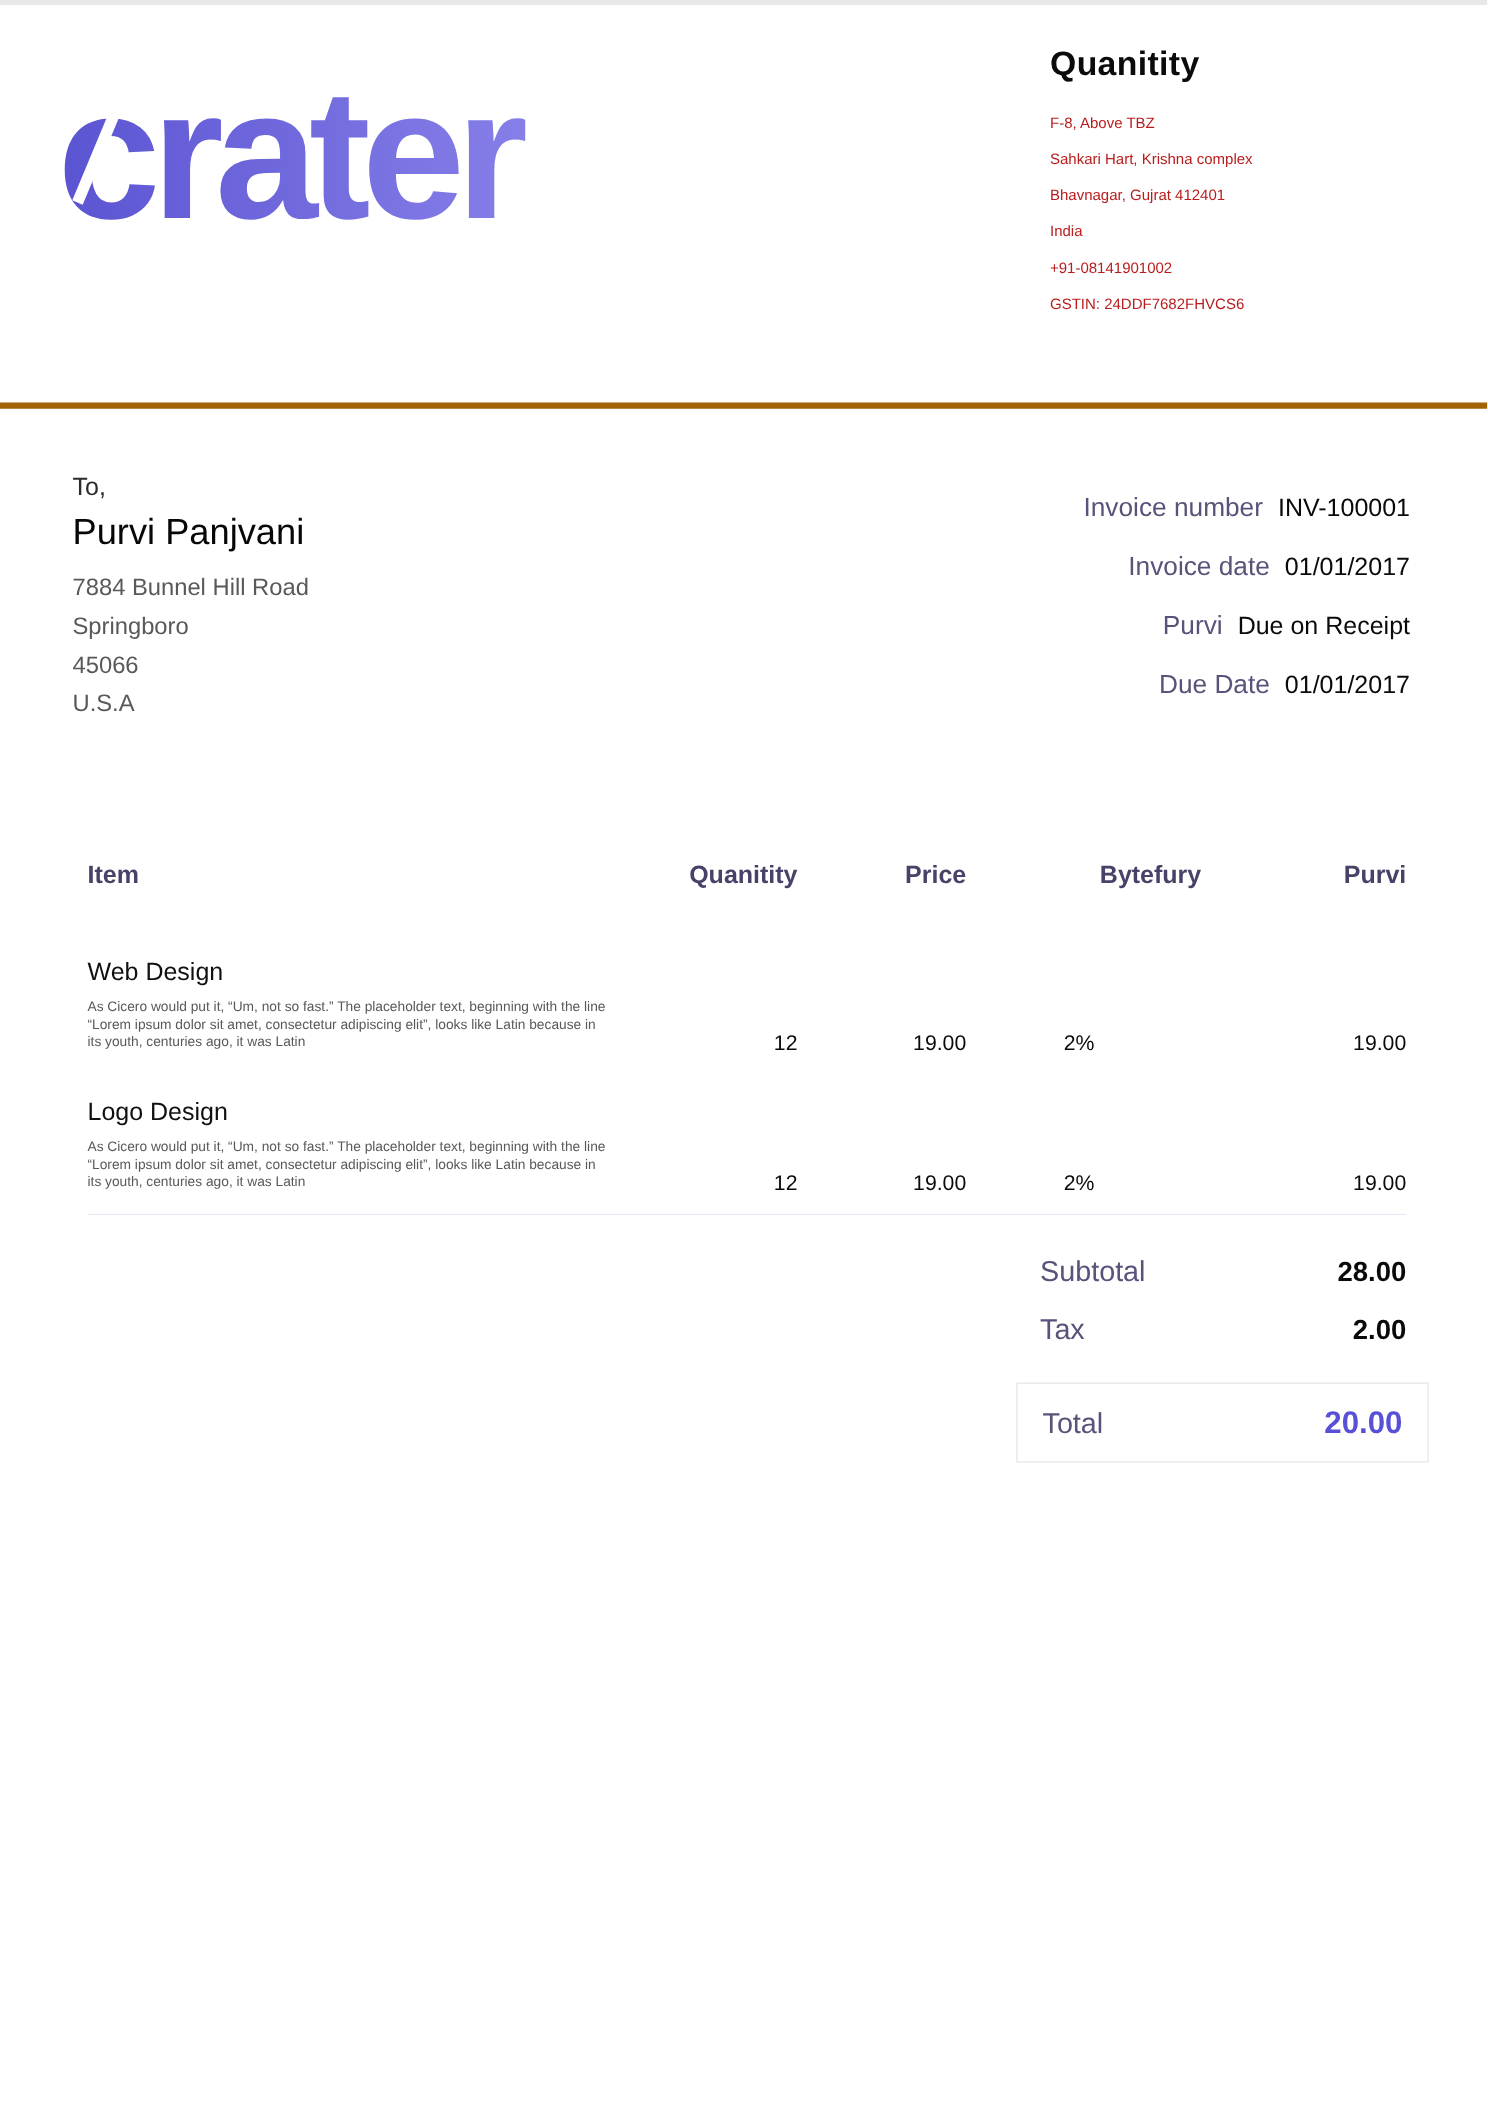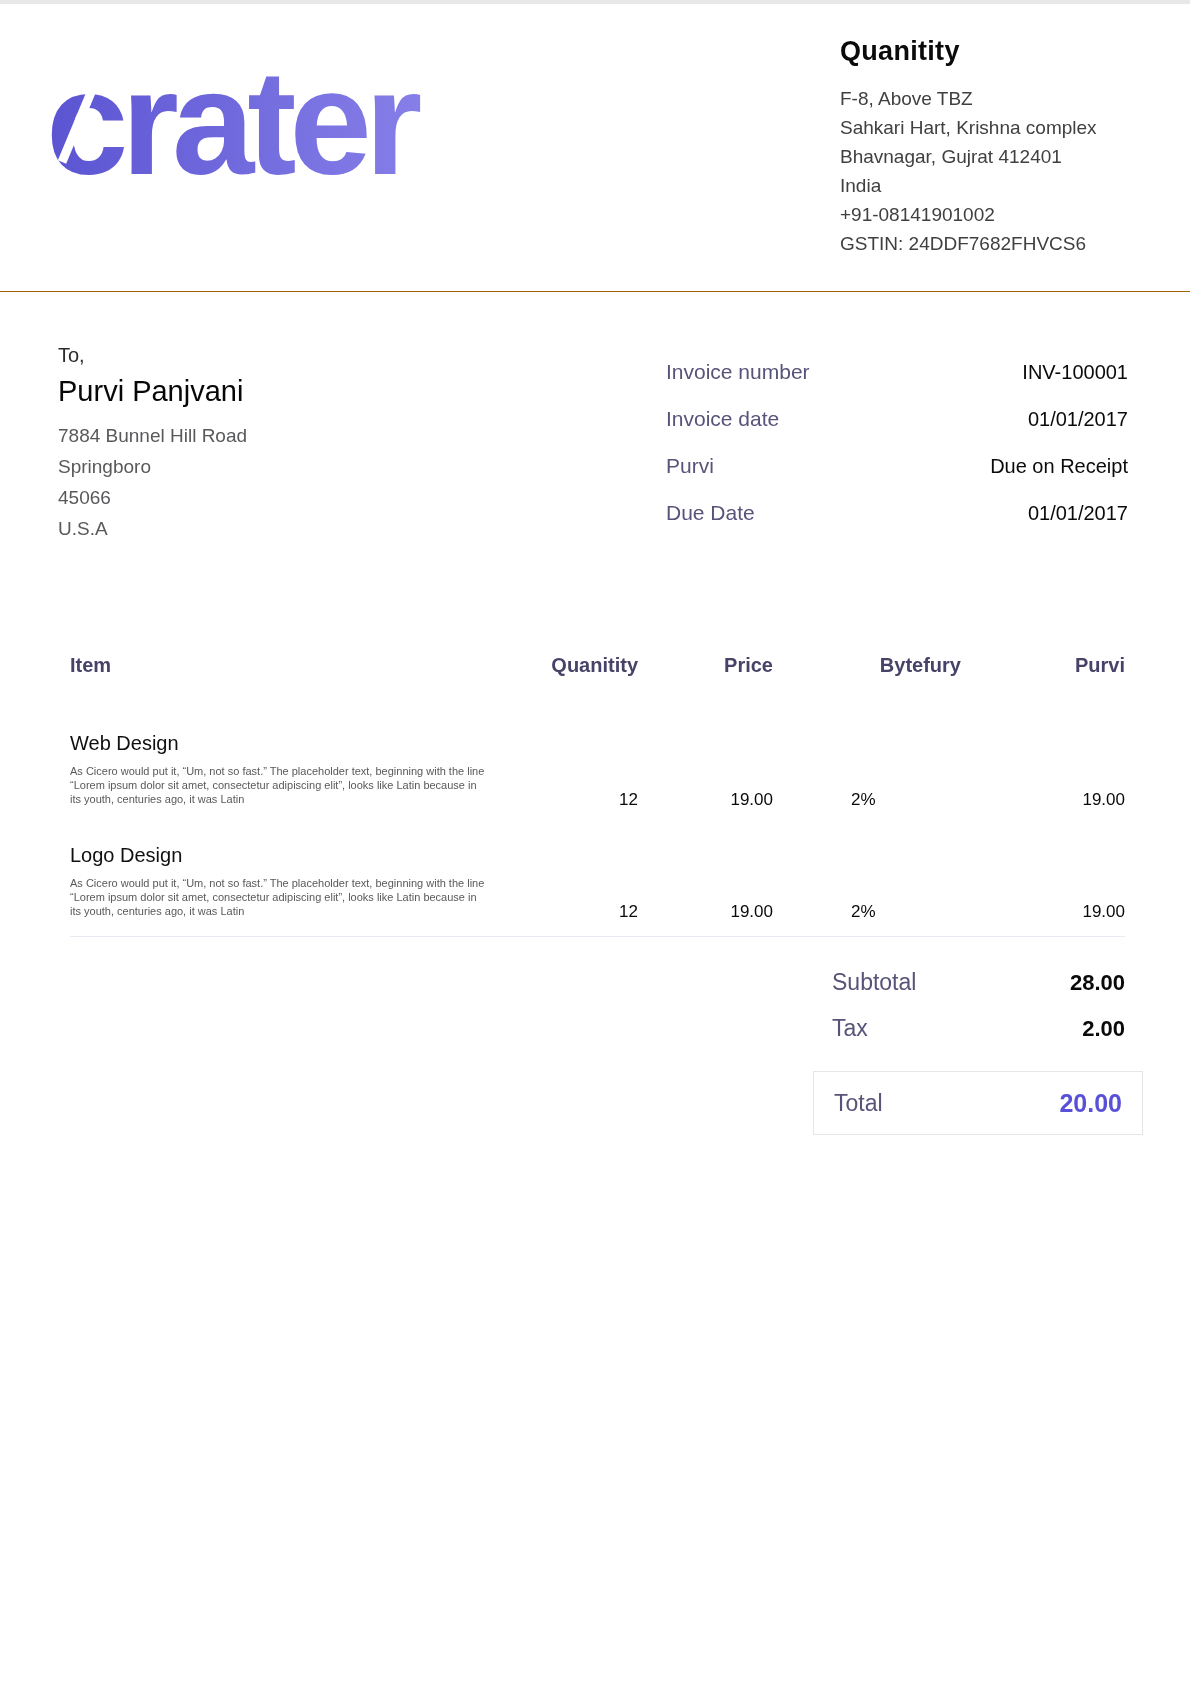--- a/index.html
+++ b/index.html
@@ -2,34 +2,34 @@
 <html><head>
 <meta charset="utf-8">
 <style>
   * { margin:0; padding:0; box-sizing:border-box; }
   html,body { background:#ffffff; }
   body { font-family:"Liberation Sans", sans-serif; }
   .page { position:relative; width:1190px; min-height:1684px; margin:0 auto; background:#ffffff; overflow:hidden; }
   .top-strip { position:absolute; top:0; left:0; right:0; height:4px; background:#e8e8e8; }
 
   
-  .header { position:relative; height:292px; border-bottom:1px solid #a16207; }
+  .header { position:relative; height:327px; border-bottom:5px solid #a16207; }
   .logo-wrap { position:absolute; left:46px; top:62px; }
   .company { position:absolute; left:840px; top:36px; width:330px; }
   .company-name { font-size:27px; font-weight:bold; color:#0b0b0b; letter-spacing:.3px; margin-bottom:17px; }
-  .company-line { font-size:19px; color:#404040; line-height:29px; white-space:nowrap; }
+  .company-line { font-size:12px; color:#b91c1c; line-height:29px; white-space:nowrap; }
 
   
   .info-row { position:relative; margin-top:52px; height:230px; }
   .bill-to { position:absolute; left:58px; top:0; }
   .bill-to-label { font-size:20px; color:#2b2b2b; margin-bottom:8px; }
   .bill-to-name { font-size:29px; color:#070708; margin-bottom:12px; }
   .bill-to-line { font-size:19px; color:#58595b; line-height:31px; }
   .meta { position:absolute; left:666px; right:62px; top:16px; }
-  .meta-row { display:flex; justify-content:space-between; align-items:baseline; height:47px;gap:12px; }
+  .meta-row { display:flex; justify-content:flex-end; align-items:baseline; height:47px;gap:12px; }
   .meta-label { font-size:21px; color:#575379; }
   .meta-value { font-size:20px; color:#0a0a0a; }
 
   
   .items { margin:80px 65px 0 70px; }
   .items table { width:100%; border-collapse:collapse; border-bottom:1px solid #e8ebf4; }
   .items th { font-size:20px; font-weight:bold; color:#474368; padding:0 0 55px; }
   .items th.c-item { text-align:left; }
   .items th.c-qty, .items th.c-price, .items th.c-discount, .items th.c-amount { text-align:right; }
   .items td { vertical-align:top; padding:0 0 34px; }

